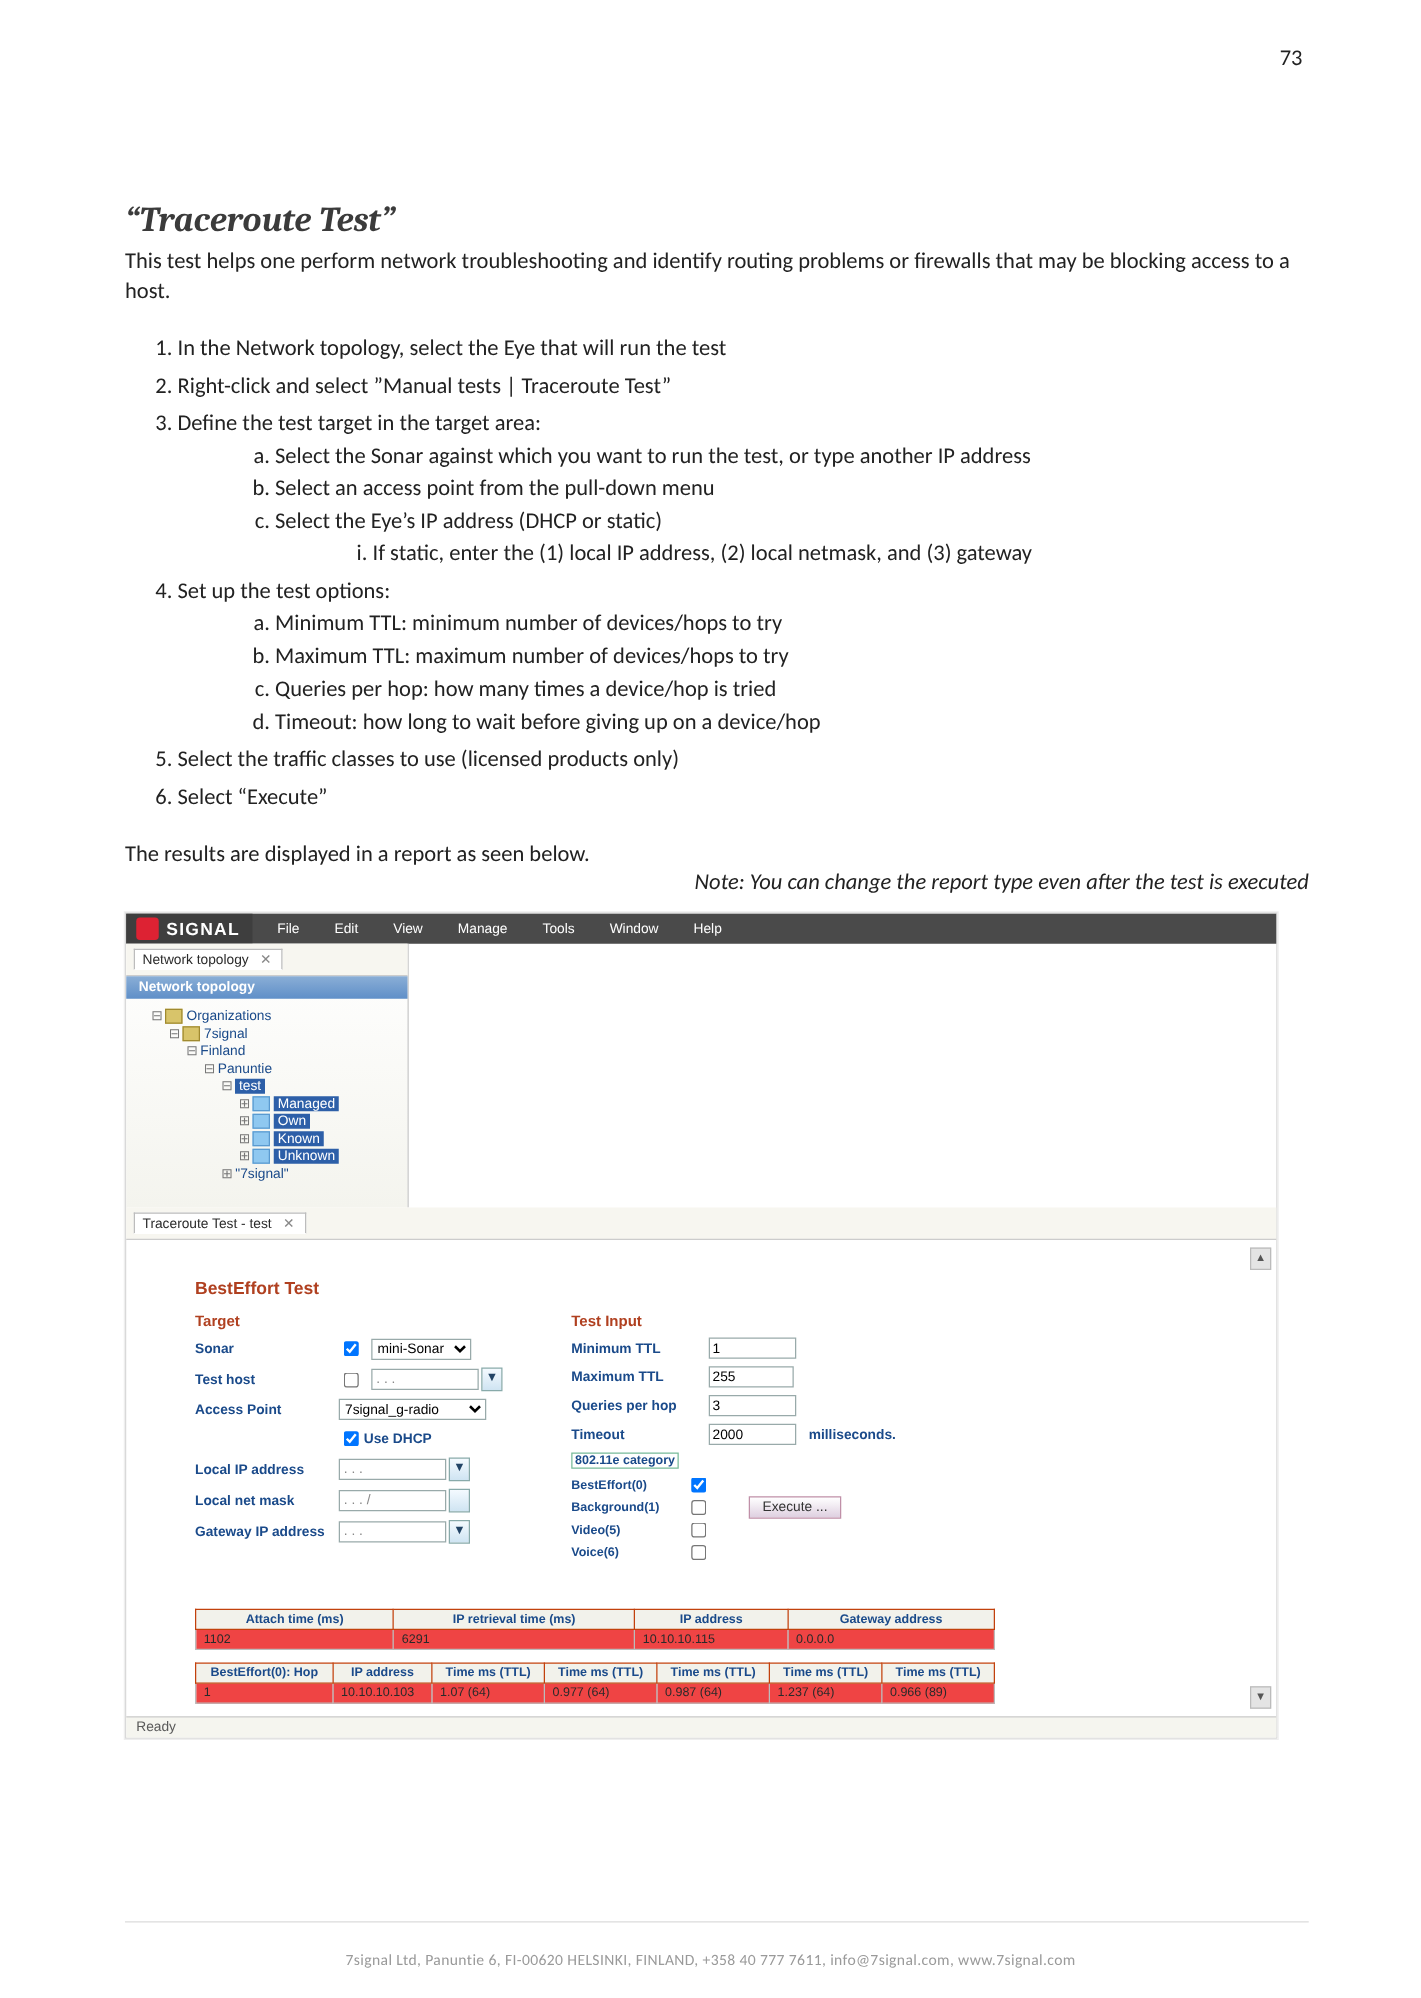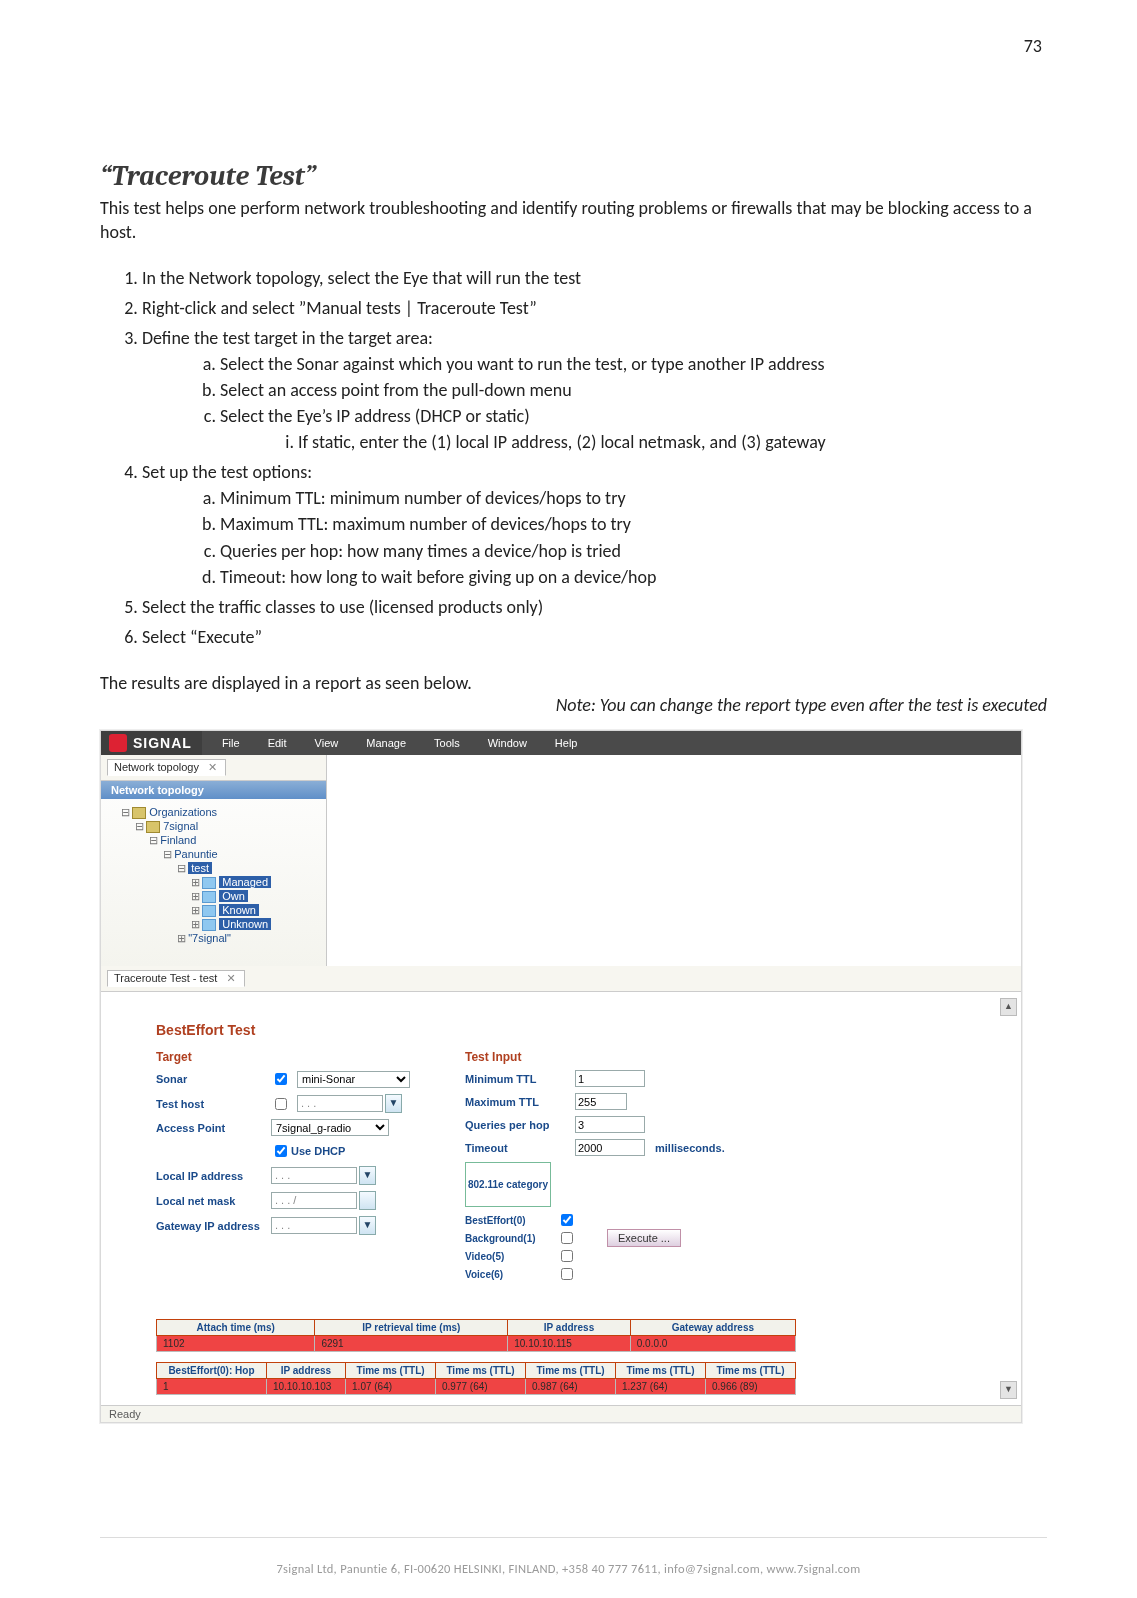--- a/index.html
+++ b/index.html
@@ -42,21 +42,21 @@
   .shot .sub-title { color: #b04020; font-weight: bold; font-size: 12px; margin-bottom: 6px; }
   .shot .panels { display: flex; gap: 55px; }
   .shot .target-col .row, .shot .input-col .row { display: flex; align-items: center; margin-bottom: 6px; }
   .shot .lbl { width: 115px; color: #1a4a8a; font-weight: bold; font-size: 11px; }
   .shot .input-col .lbl { width: 110px; }
   .shot select, .shot input[type=text] { font-size: 11px; height: 17px; box-sizing: border-box; border: 1px solid #9aa; background: #fff; }
   .shot .fake-input { display: inline-block; width: 100px; height: 17px; border: 1px solid #9aa; background: #fff; box-sizing: border-box; padding: 1px 3px; font-size: 11px; color: #888; }
   .shot .mask-input { width: 86px; }
   .shot .arrow-btn { display: inline-block; width: 15px; height: 17px; border: 1px solid #8aa; background: linear-gradient(#f4faff,#cfe4f2); text-align: center; font-size: 10px; line-height: 15px; color: #246; margin-left: 2px; vertical-align: top; }
   .shot .chk { width: 12px; height: 12px; margin-right: 4px; }
-  .shot .cat-box { border: 1px solid #7b9; display: inline-block; font-size: 10px; margin-bottom: 4px; padding: 16px 2px; color: #1a4a8a; font-weight: bold; }
+  .shot .cat-box { border: 1px solid #7b9; display: inline-block; font-size: 10px; margin-bottom: 4px; padding: 0 2px; color: #1a4a8a; font-weight: bold; }
   .shot .cat-row { display: flex; align-items: center; font-size: 10px; }
   .shot .cat-row .name { width: 92px; color: #1a4a8a; font-weight: bold; }
   .shot .exec-btn { display: inline-block; border: 1px solid #c090a8; background: linear-gradient(#fff,#decfe0); padding: 2px 10px; font-size: 11px; margin-left: 30px; color: #333; }
   .shot .tables { margin-top: 36px; }
   .shot table { border-collapse: collapse; width: 640px; font-size: 10px; }
   .shot th { border: 1px solid #c2410c; background: #f2f2eb; color: #1a4a8a; font-weight: bold; padding: 2px 6px; text-align: center; }
   .shot td { border: 1px solid #bbb; padding: 2px 6px; background: #ef4444; }
   .shot .scrollhint { position: absolute; right: 4px; top: 6px; width: 15px; height: 16px; background: #e4e4e4; border: 1px solid #bbb; text-align: center; font-size: 9px; line-height: 14px; color: #555; }
   .shot .scrollhint.bottom { top: auto; bottom: 6px; }
   .shot .statusbar { background: #f5f5ef; border-top: 1px solid #ccc; padding: 2px 8px; font-size: 11px; color: #5a5a5a; }
@@ -177,21 +177,21 @@
           <div class="section-title">BestEffort Test</div>
 
           <div class="panels">
 
             <div class="target-col">
               <div class="sub-title">Target</div>
               <div class="row">
                 <span class="lbl">Sonar</span>
                   <input type="checkbox" class="chk" checked="" style="">
                 <span style="width:6px"></span>
-                <select style="width:113px"><option>mini-Sonar</option></select>
+                <select style="width:80px"><option>mini-Sonar</option></select>
               </div>
               <div class="row">
                 <span class="lbl">Test host</span>
                   <input type="checkbox" class="chk" style="">
                 <span style="width:6px"></span>
                 <span class="fake-input mask-input">  .   .   .   </span>
                   <span class="arrow-btn">▼</span>
               </div>
               <div class="row">
                 <span class="lbl">Access Point</span>
@@ -220,21 +220,21 @@
             </div>
 
             <div class="input-col">
               <div class="sub-title">Test Input</div>
               <div class="row">
                   <span class="lbl">Minimum TTL</span>
                   <input type="text" style="width: 70px;" value="1">
                 </div>
               <div class="row">
                   <span class="lbl">Maximum TTL</span>
-                  <input type="text" style="width: 52px;" value="255">
+                  <input type="text" style="width: 68px;" value="255">
                 </div>
               <div class="row">
                   <span class="lbl">Queries per hop</span>
                   <input type="text" style="width: 70px;" value="3">
                 </div>
               <div class="row">
                   <span class="lbl">Timeout</span>
                   <input type="text" style="width: 70px;" value="2000">
                   <span style="margin-left:10px;color:#1a4a8a;font-weight:bold">milliseconds.</span>
                 </div>

